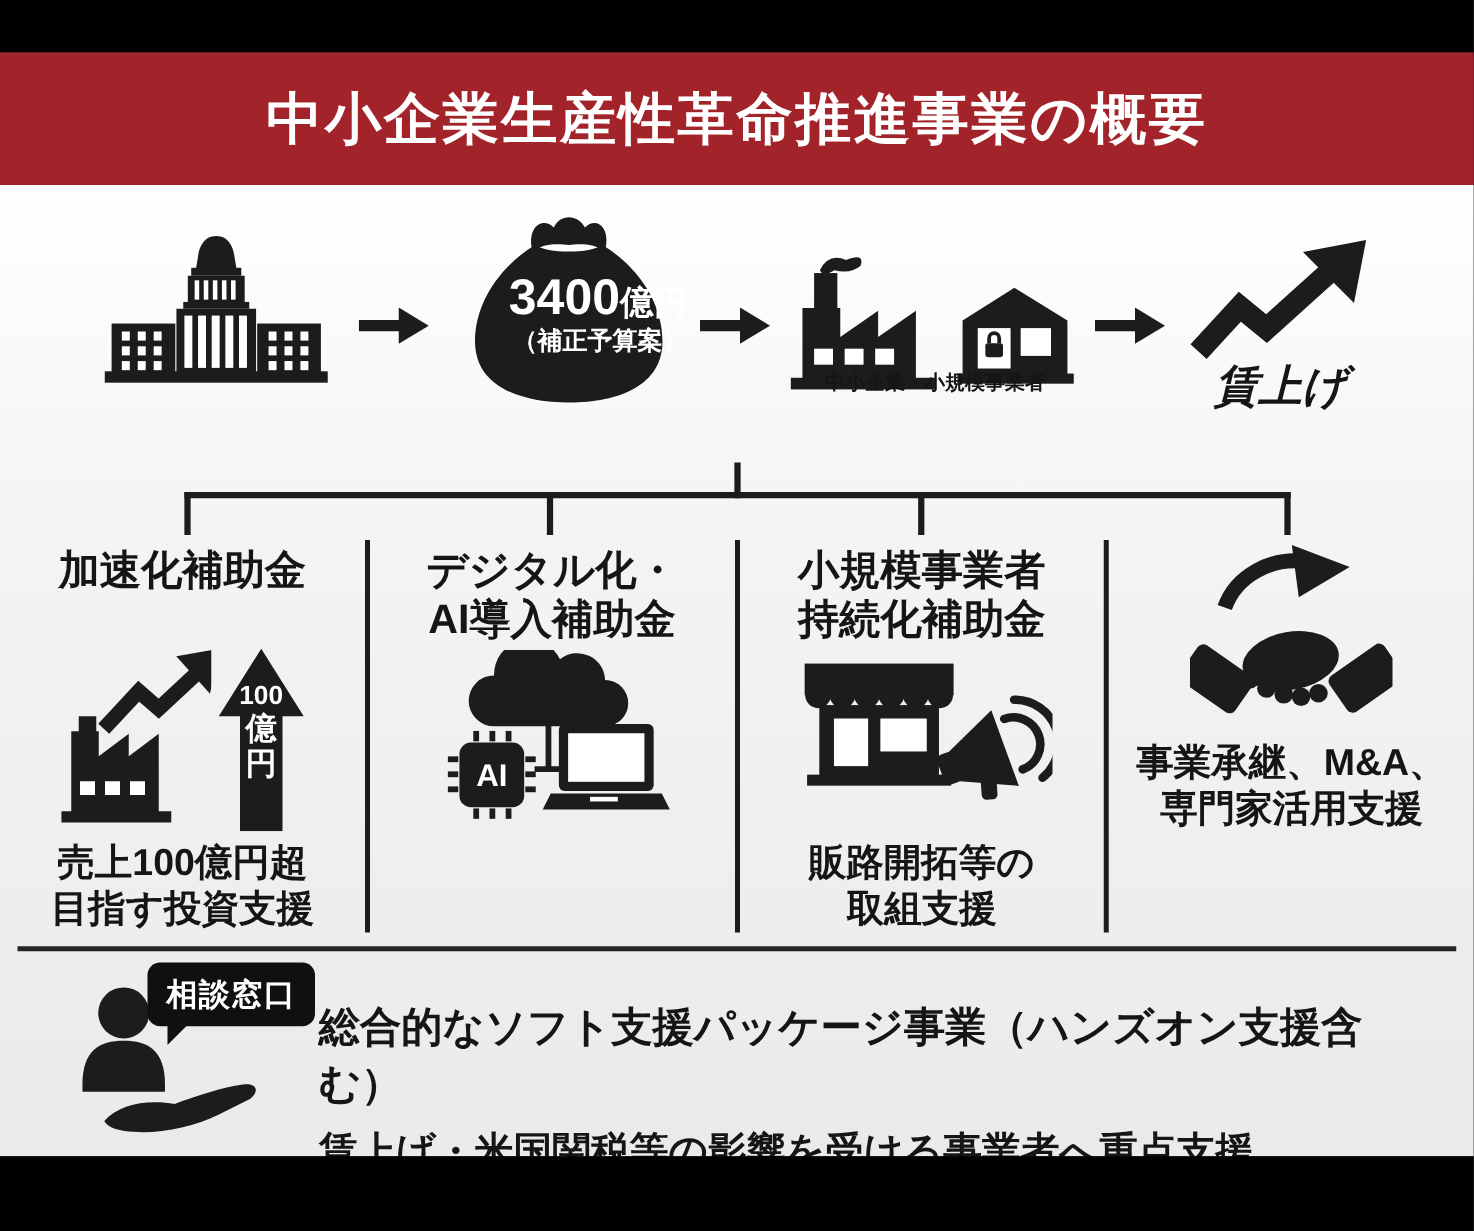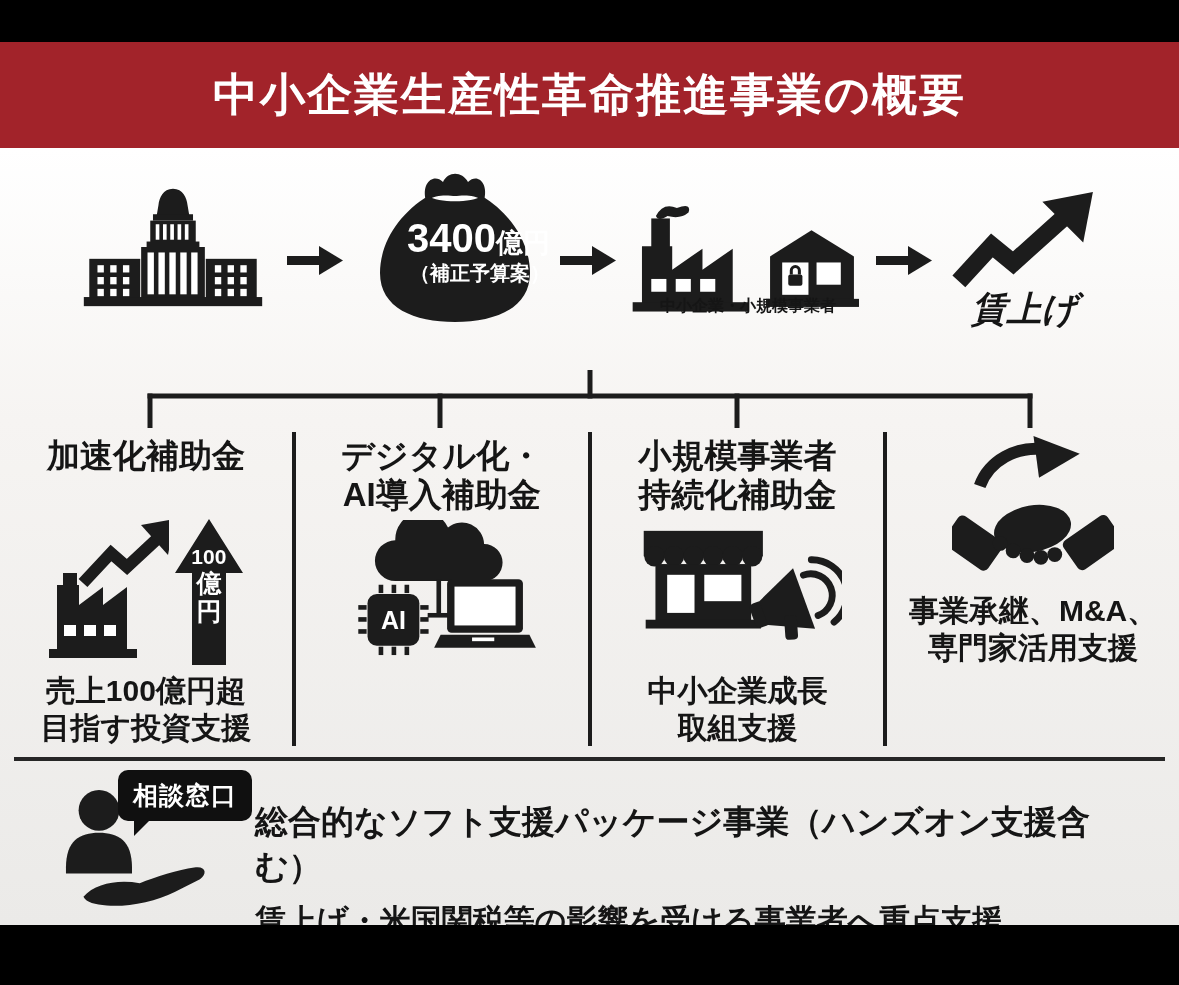--- a/index.html
+++ b/index.html
@@ -313,21 +313,21 @@
               <polygon points="-30,-13 14,-33 14,33 -30,13"></polygon>
               <rect x="-15" y="11" width="13" height="25" rx="4" transform="rotate(16 -8 23)"></rect>
             </g>
             <g class="stroke-ink" stroke-width="7" stroke-linecap="round" transform="rotate(-20 183 78)">
               <path d="M183,56 a22,22 0 0 1 0,44"></path>
               <path d="M196,44 a36,36 0 0 1 0,68"></path>
             </g>
           </svg>
         </div>
         <div class="col-desc">
-          <span>中小企業成長</span>
+          <span>販路開拓等の</span>
           <span>取組支援</span>
         </div>
       </div>
 
       <div class="col">
         <div class="col-icon">
           <svg width="162" height="139" viewBox="0 0 175 150">
             <path d="M30,54 C40,26 70,11 98,14" class="stroke-ink" stroke-width="13"></path>
             <polygon points="88,0 138,19 94,45" class="ink"></polygon>
             <g class="ink">

